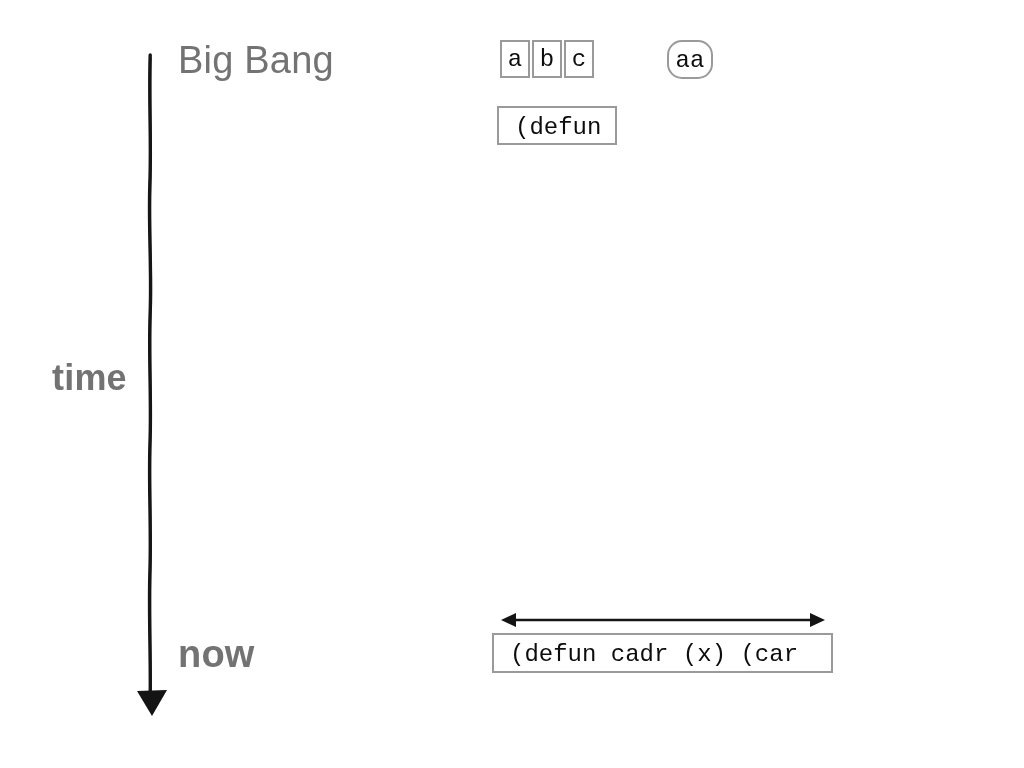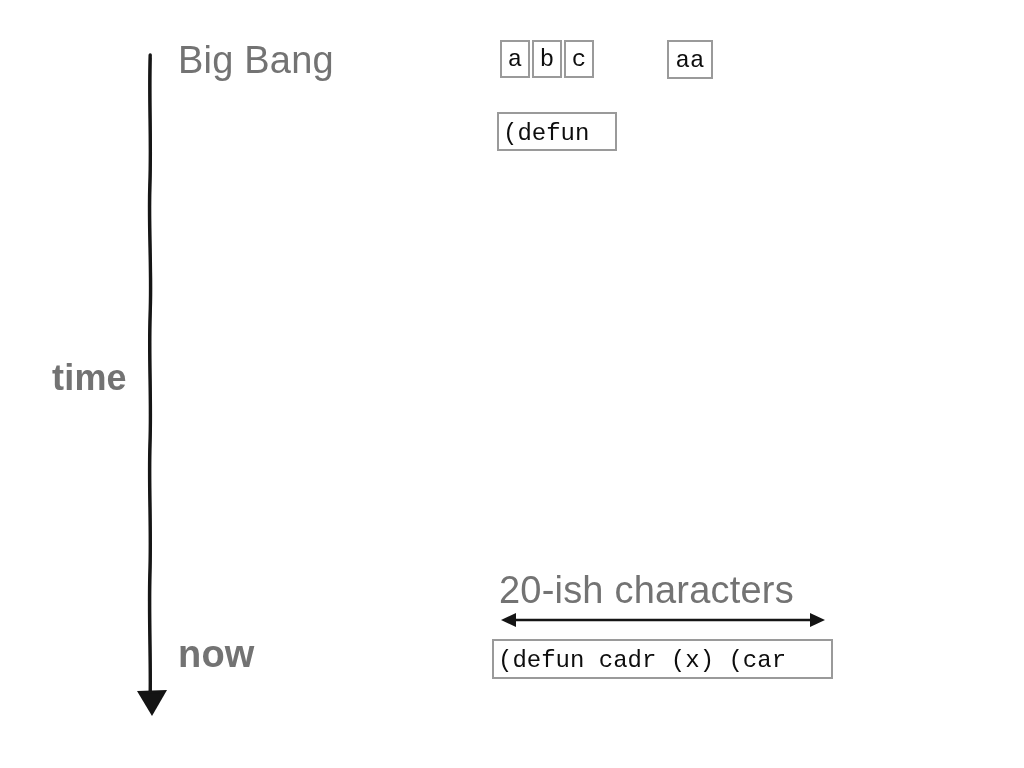--- a/index.html
+++ b/index.html
@@ -47,23 +47,22 @@
     color: #0d0d0d;
   }
   .cell {
     align-items: flex-end;
     justify-content: center;
     padding-bottom: 4px;
   }
   .codebox {
     align-items: center;
     justify-content: flex-start;
-    padding-left: 4px;
+    padding-left: 16px;
     padding-top: 4px;
-    margin-top: 6px;
   }
 </style>
 </head>
 <body>
 
 <div class="slide">
 
   <svg class="overlay" viewBox="0 0 1024 768">
 
     <g>
@@ -96,27 +95,26 @@
 
   <div class="membox cell" style="left:500px; top:40px; width:30px; height:38px;">
     <span>a</span>
   </div>
   <div class="membox cell" style="left:532px; top:40px; width:30px; height:38px;">
     <span>b</span>
   </div>
   <div class="membox cell" style="left:564px; top:40px; width:30px; height:38px;">
     <span>c</span>
   </div>
-  <div class="membox cell" style="left:667px; top:40px; width:46px; height:39px;">
+  <div class="membox cell" style="left:667px; top:40px; width:46px; height:39px;border-radius:15px;">
     <span>aa</span>
   </div>
 
   <div class="membox codebox" style="left:497px; top:106px; width:120px; height:39px;">
     <span>(defun</span>
   </div>
 
-  <div class="lbl" style="left:499px; top:571px;">20-ish characters</div>
 
   <div class="membox codebox" style="left:492px; top:633px; width:341px; height:40px;">
     <span>(defun cadr (x) (car</span>
   </div>
 
 </div>
 
 </body></html>

